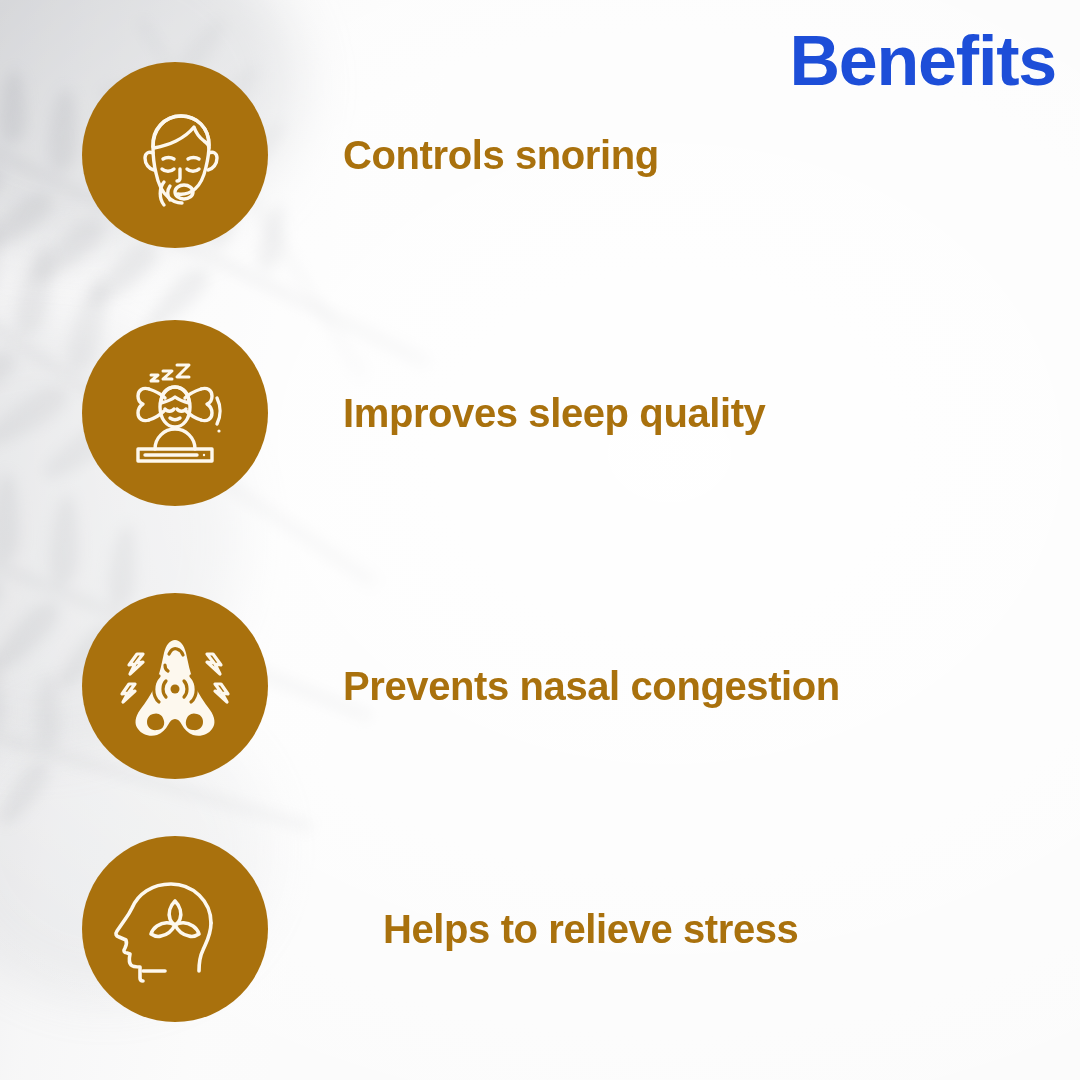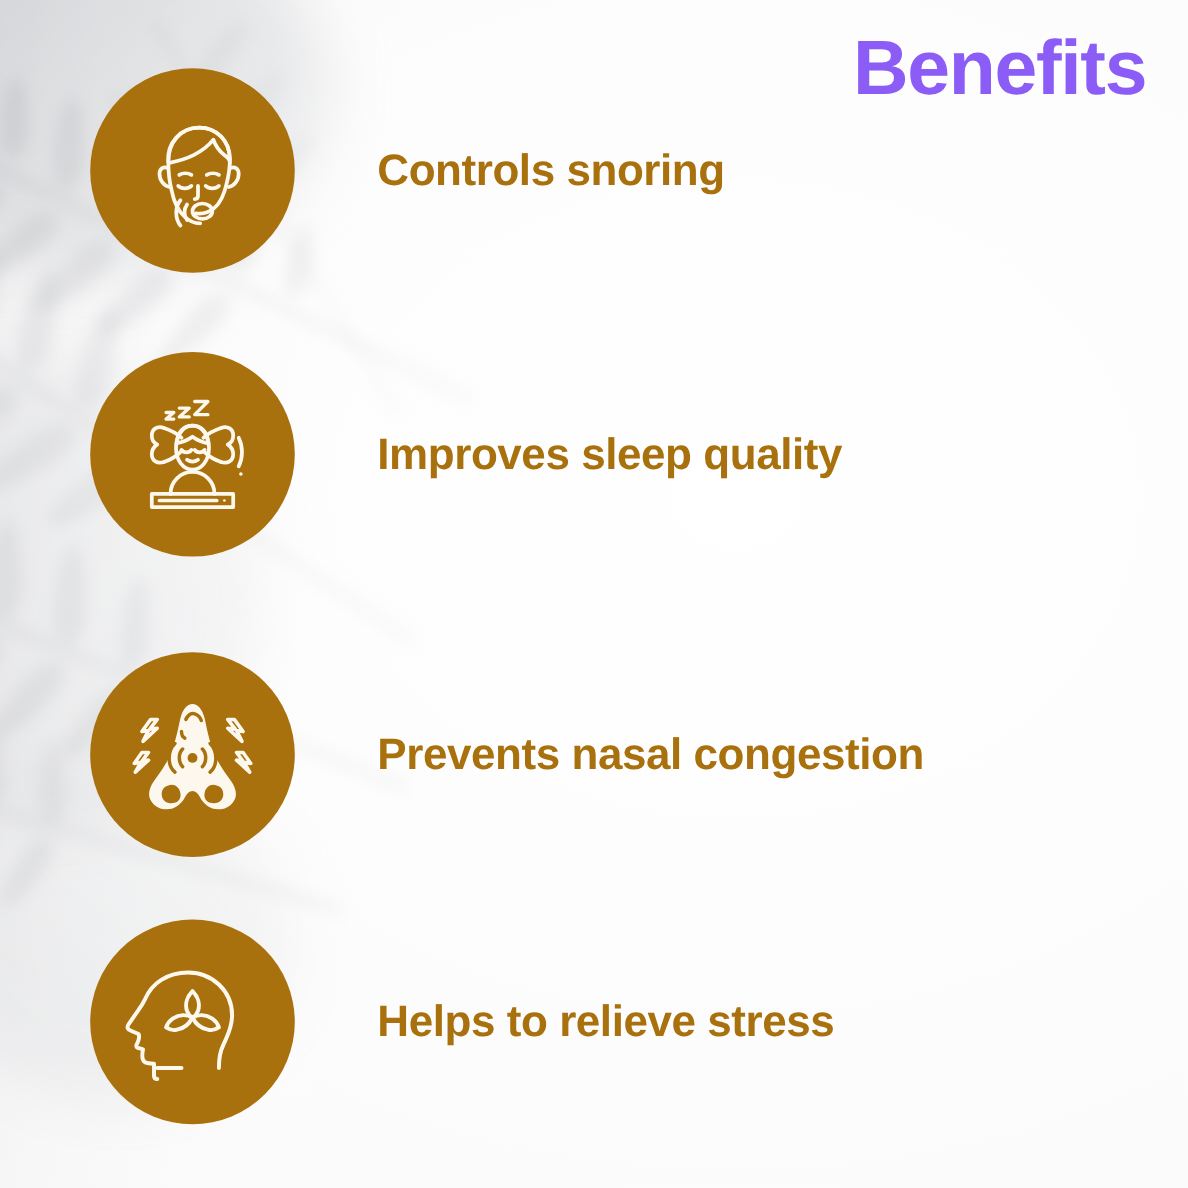--- a/index.html
+++ b/index.html
@@ -79,26 +79,26 @@
 
   
   .page {
     position: relative;
     width: 1080px;
     height: 1080px;
   }
 
   .title {
     position: absolute;
-    right: 38px;
+    right: 24px;
     top: 26px;
     font-size: 70px;
     font-weight: 800;
     letter-spacing: -1.2px;
-    color: #8b5cf6;
+    color: #1d4ed8;
     line-height: 1;
     white-space: nowrap;
     margin-left: 24px;
   }
 
   .rows {
     position: absolute;
     left: 0;
     top: 0;
     width: 1080px;
@@ -109,21 +109,21 @@
     position: absolute;
     left: 82px;
     width: 960px;
     height: 186px;
     display: flex;
     align-items: center;
   }
   .row-1 { top: 62px; }
   .row-2 { top: 320px; }
   .row-3 { top: 593px; }
-  .row-4 { top: 836px; }
+  .row-4 { top: 836px; gap: 40px; }
 
   .badge {
     width: 186px;
     height: 186px;
     min-width: 186px;
     border-radius: 50%;
     background: #a9710d;
     display: flex;
     align-items: center;
     justify-content: center;

